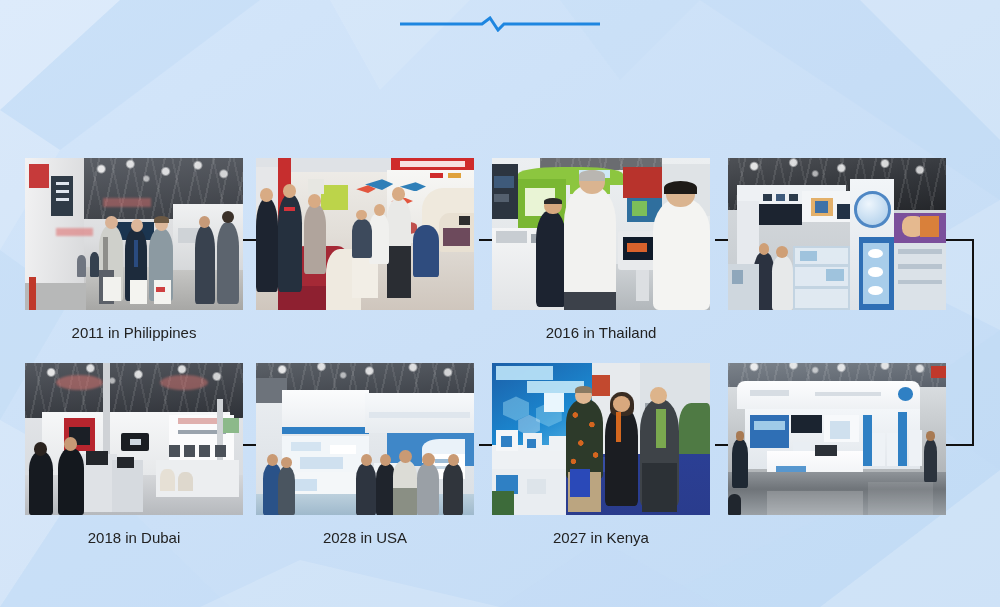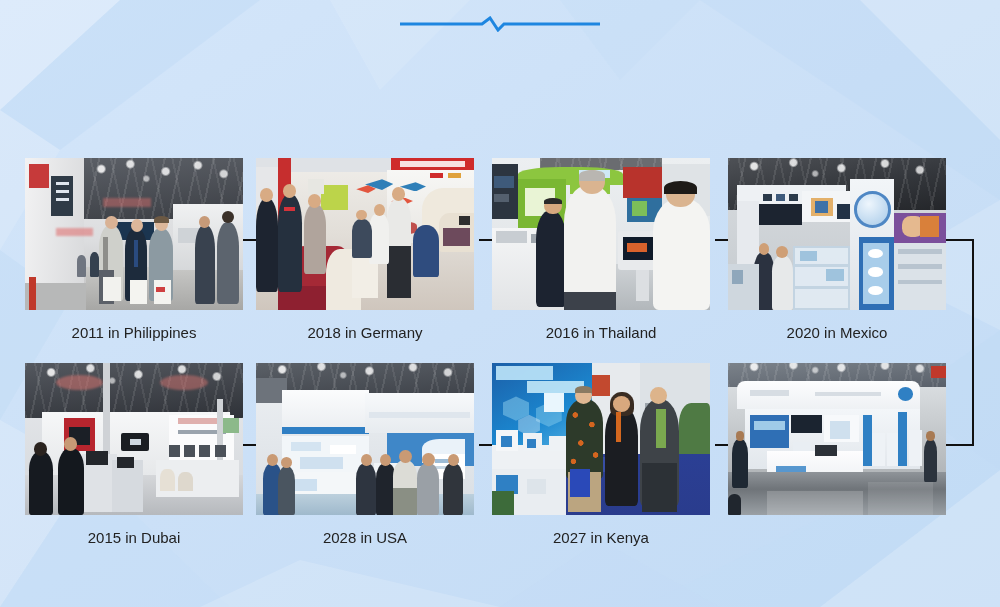--- a/index.html
+++ b/index.html
@@ -245,21 +245,20 @@
           <div class="layer head" style="left:24%;top:24%;width:6%;height:9%;background:#d8ab84"></div>
           <div class="layer person" style="left:60%;top:26%;width:11%;height:50%;background:#e9e9e7"></div>
           <div class="layer head" style="left:62.5%;top:19%;width:6%;height:9%;background:#d8ab84"></div>
           <div class="layer" style="left:60%;top:58%;width:11%;height:34%;background:#2a2d33"></div>
           <div class="layer person" style="left:52%;top:36%;width:9%;height:34%;background:#f0f0ee"></div>
           <div class="layer head" style="left:54%;top:30%;width:5%;height:8%;background:#d8ab84"></div>
           <div class="layer person" style="left:44%;top:40%;width:9%;height:26%;background:#3d4a5c"></div>
           <div class="layer head" style="left:46%;top:34%;width:5%;height:7%;background:#d8ab84"></div>
           <div class="layer person" style="left:72%;top:44%;width:12%;height:34%;background:#2f4c7e"></div>
         </div>
-        <div class="caption">2018 in Germany</div>
       </div>
 
       <div class="card c2">
         <div class="photo">
           <div class="layer" style="left:0;top:0;width:100%;height:100%;background:linear-gradient(180deg,#eceff1,#dde1e4)"></div>
           <div class="layer" style="left:22%;top:0;width:56%;height:8%;background:#6a6c70"></div>
           <div class="layer ceiling-grid" style="left:22%;top:0;width:56%;height:9%"></div>
 
           <div class="layer" style="left:12%;top:6%;width:48%;height:12%;background:#8cc63f;border-radius:40% 40% 0 0"></div>
           <div class="layer" style="left:12%;top:14%;width:22%;height:34%;background:#7ab733"></div>
@@ -340,21 +339,20 @@
           <div class="layer" style="left:78%;top:70%;width:20%;height:3%;background:#b8c4cf"></div>
           <div class="layer" style="left:78%;top:80%;width:20%;height:3%;background:#b8c4cf"></div>
 
           <div class="layer person" style="left:12%;top:62%;width:9%;height:38%;background:#2b3240"></div>
           <div class="layer head" style="left:14%;top:56%;width:5%;height:8%;background:#cf9f76"></div>
           <div class="layer person" style="left:20%;top:64%;width:10%;height:36%;background:#e7e9ea"></div>
           <div class="layer head" style="left:22%;top:58%;width:5.5%;height:8%;background:#cf9f76"></div>
           <div class="layer" style="left:0;top:70%;width:14%;height:30%;background:#cfd7de"></div>
           <div class="layer" style="left:2%;top:74%;width:5%;height:9%;background:#8fa7bb"></div>
         </div>
-        <div class="caption">2020 in Mexico</div>
       </div>
     </div>
 
     <div class="row">
 
       <div class="card c0">
         <div class="photo">
           <div class="layer" style="left:0;top:0;width:100%;height:100%;background:linear-gradient(180deg,#e9ebee,#d3d6da)"></div>
           <div class="layer ceiling-dark" style="left:0;top:0;width:100%;height:36%;background:linear-gradient(175deg,#54585f,#2f3238)"></div>
           <div class="layer ceiling-grid" style="left:0;top:0;width:100%;height:36%"></div>
@@ -391,21 +389,21 @@
           <div class="layer" style="left:42%;top:62%;width:8%;height:7%;background:#23262b"></div>
 
           <div class="layer" style="left:62%;top:70%;width:7%;height:14%;background:#e6e0d5;border-radius:40% 40% 0 0"></div>
           <div class="layer" style="left:70%;top:72%;width:7%;height:12%;background:#ded8cd;border-radius:40% 40% 0 0"></div>
 
           <div class="layer person" style="left:2%;top:58%;width:11%;height:42%;background:#161a20"></div>
           <div class="layer head" style="left:4%;top:52%;width:6%;height:9%;background:#2a231f"></div>
           <div class="layer person" style="left:15%;top:56%;width:12%;height:44%;background:#14181e"></div>
           <div class="layer head" style="left:18%;top:49%;width:6%;height:9%;background:#c79a76"></div>
         </div>
-        <div class="caption">2015 in Dubai</div>
+        <div class="caption">2018 in Dubai</div>
       </div>
 
       <div class="card c1">
         <div class="photo">
           <div class="layer" style="left:0;top:0;width:100%;height:100%;background:linear-gradient(180deg,#eef1f4,#d9dee3)"></div>
           <div class="layer ceiling-dark" style="left:0;top:0;width:100%;height:26%;background:linear-gradient(175deg,#5b6067,#3a3e45)"></div>
           <div class="layer ceiling-grid" style="left:0;top:0;width:100%;height:26%"></div>
           <div class="layer ceiling-light" style="left:0;top:0;width:100%;height:24%"></div>
           <div class="layer" style="left:0;top:10%;width:14%;height:16%;background:#6d737b"></div>
 

